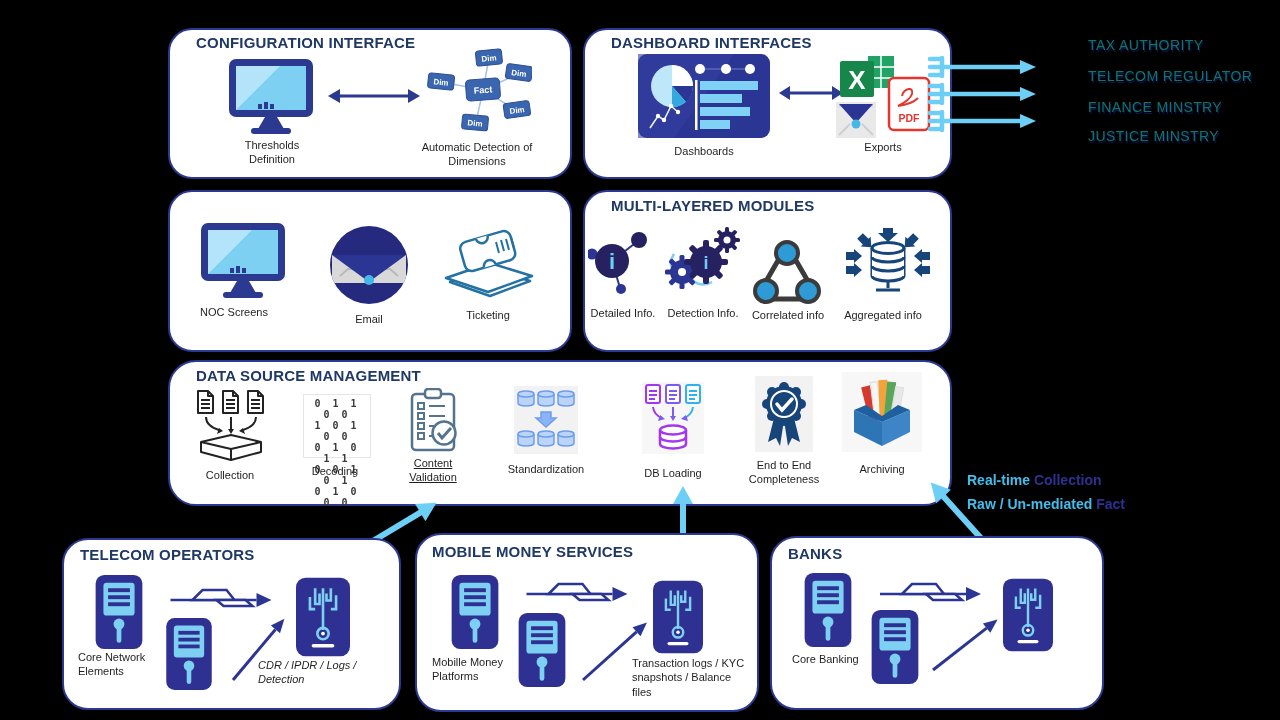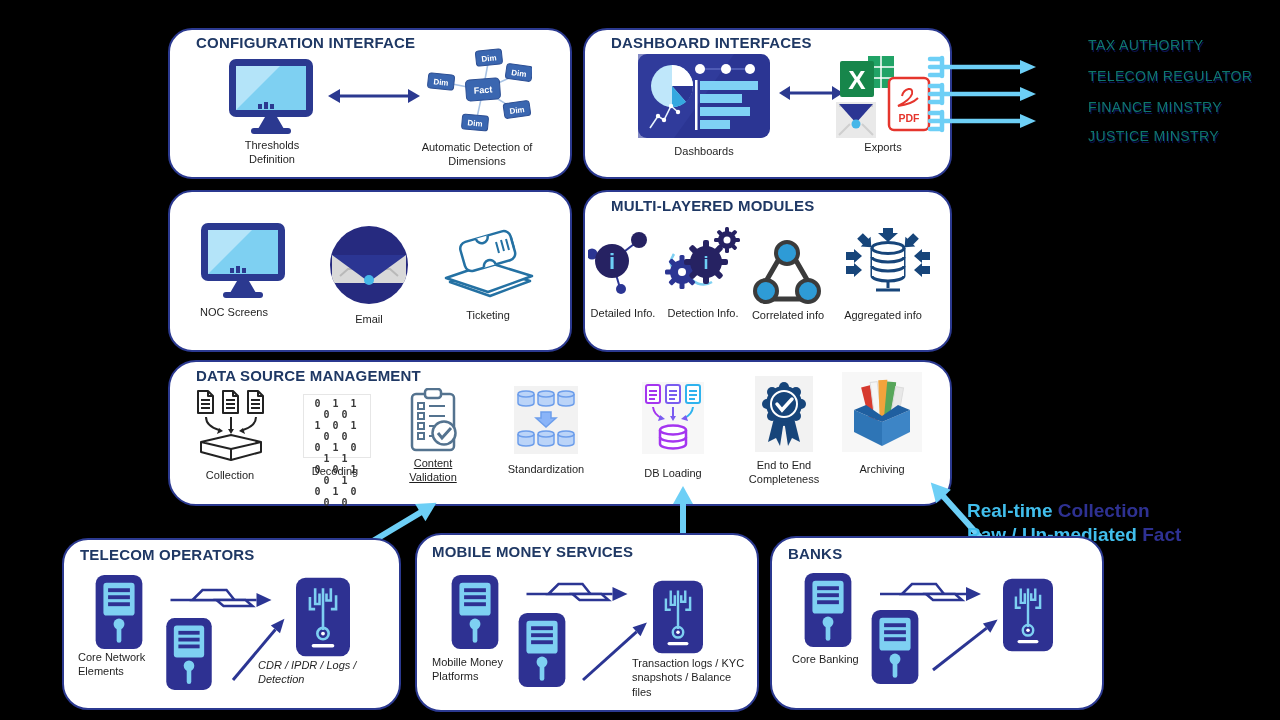--- a/index.html
+++ b/index.html
@@ -5,21 +5,21 @@
   html,body{margin:0;padding:0;background:#000;}
   #stage{position:relative;width:1280px;height:720px;background:#000;overflow:hidden;
          font-family:"Liberation Sans",sans-serif;}
   .card{position:absolute;background:#fff;border:2px solid #2B3990;border-radius:24px;}
   .card-title{position:absolute;font-weight:800;font-size:15px;color:#1F3864;letter-spacing:.2px;white-space:nowrap;}
   .lbl{position:absolute;font-size:11px;line-height:1.3;color:#1f1f1f;text-align:center;}
   .lbl-left{text-align:left;}
   .abs{position:absolute;}
   .recipient{position:absolute;font-weight:400;font-size:14px;color:#0f766e;
              text-shadow:1px 1.5px 0 rgba(13,22,94,.85);letter-spacing:.4px;white-space:nowrap;margin-left:20px;}
-  .anno{position:absolute;font-size:19px;font-weight:800;white-space:nowrap;margin-top:28px;}
+  .anno{position:absolute;font-size:14px;font-weight:800;white-space:nowrap;}
   .anno .hl{color:#41BEEC;}
   .anno .rest{color:#2E3192;font-weight:700;}
   .bin{position:absolute;background:#fff;border:1px solid #e6e6e6;
        font-family:"DejaVu Sans Mono",monospace;font-size:10px;font-weight:700;color:#3a3a3a;
        line-height:11px;letter-spacing:3px;text-align:center;padding:3px 2px;}
   svg{display:block;}
 </style>
 </head>
 <body>
 

